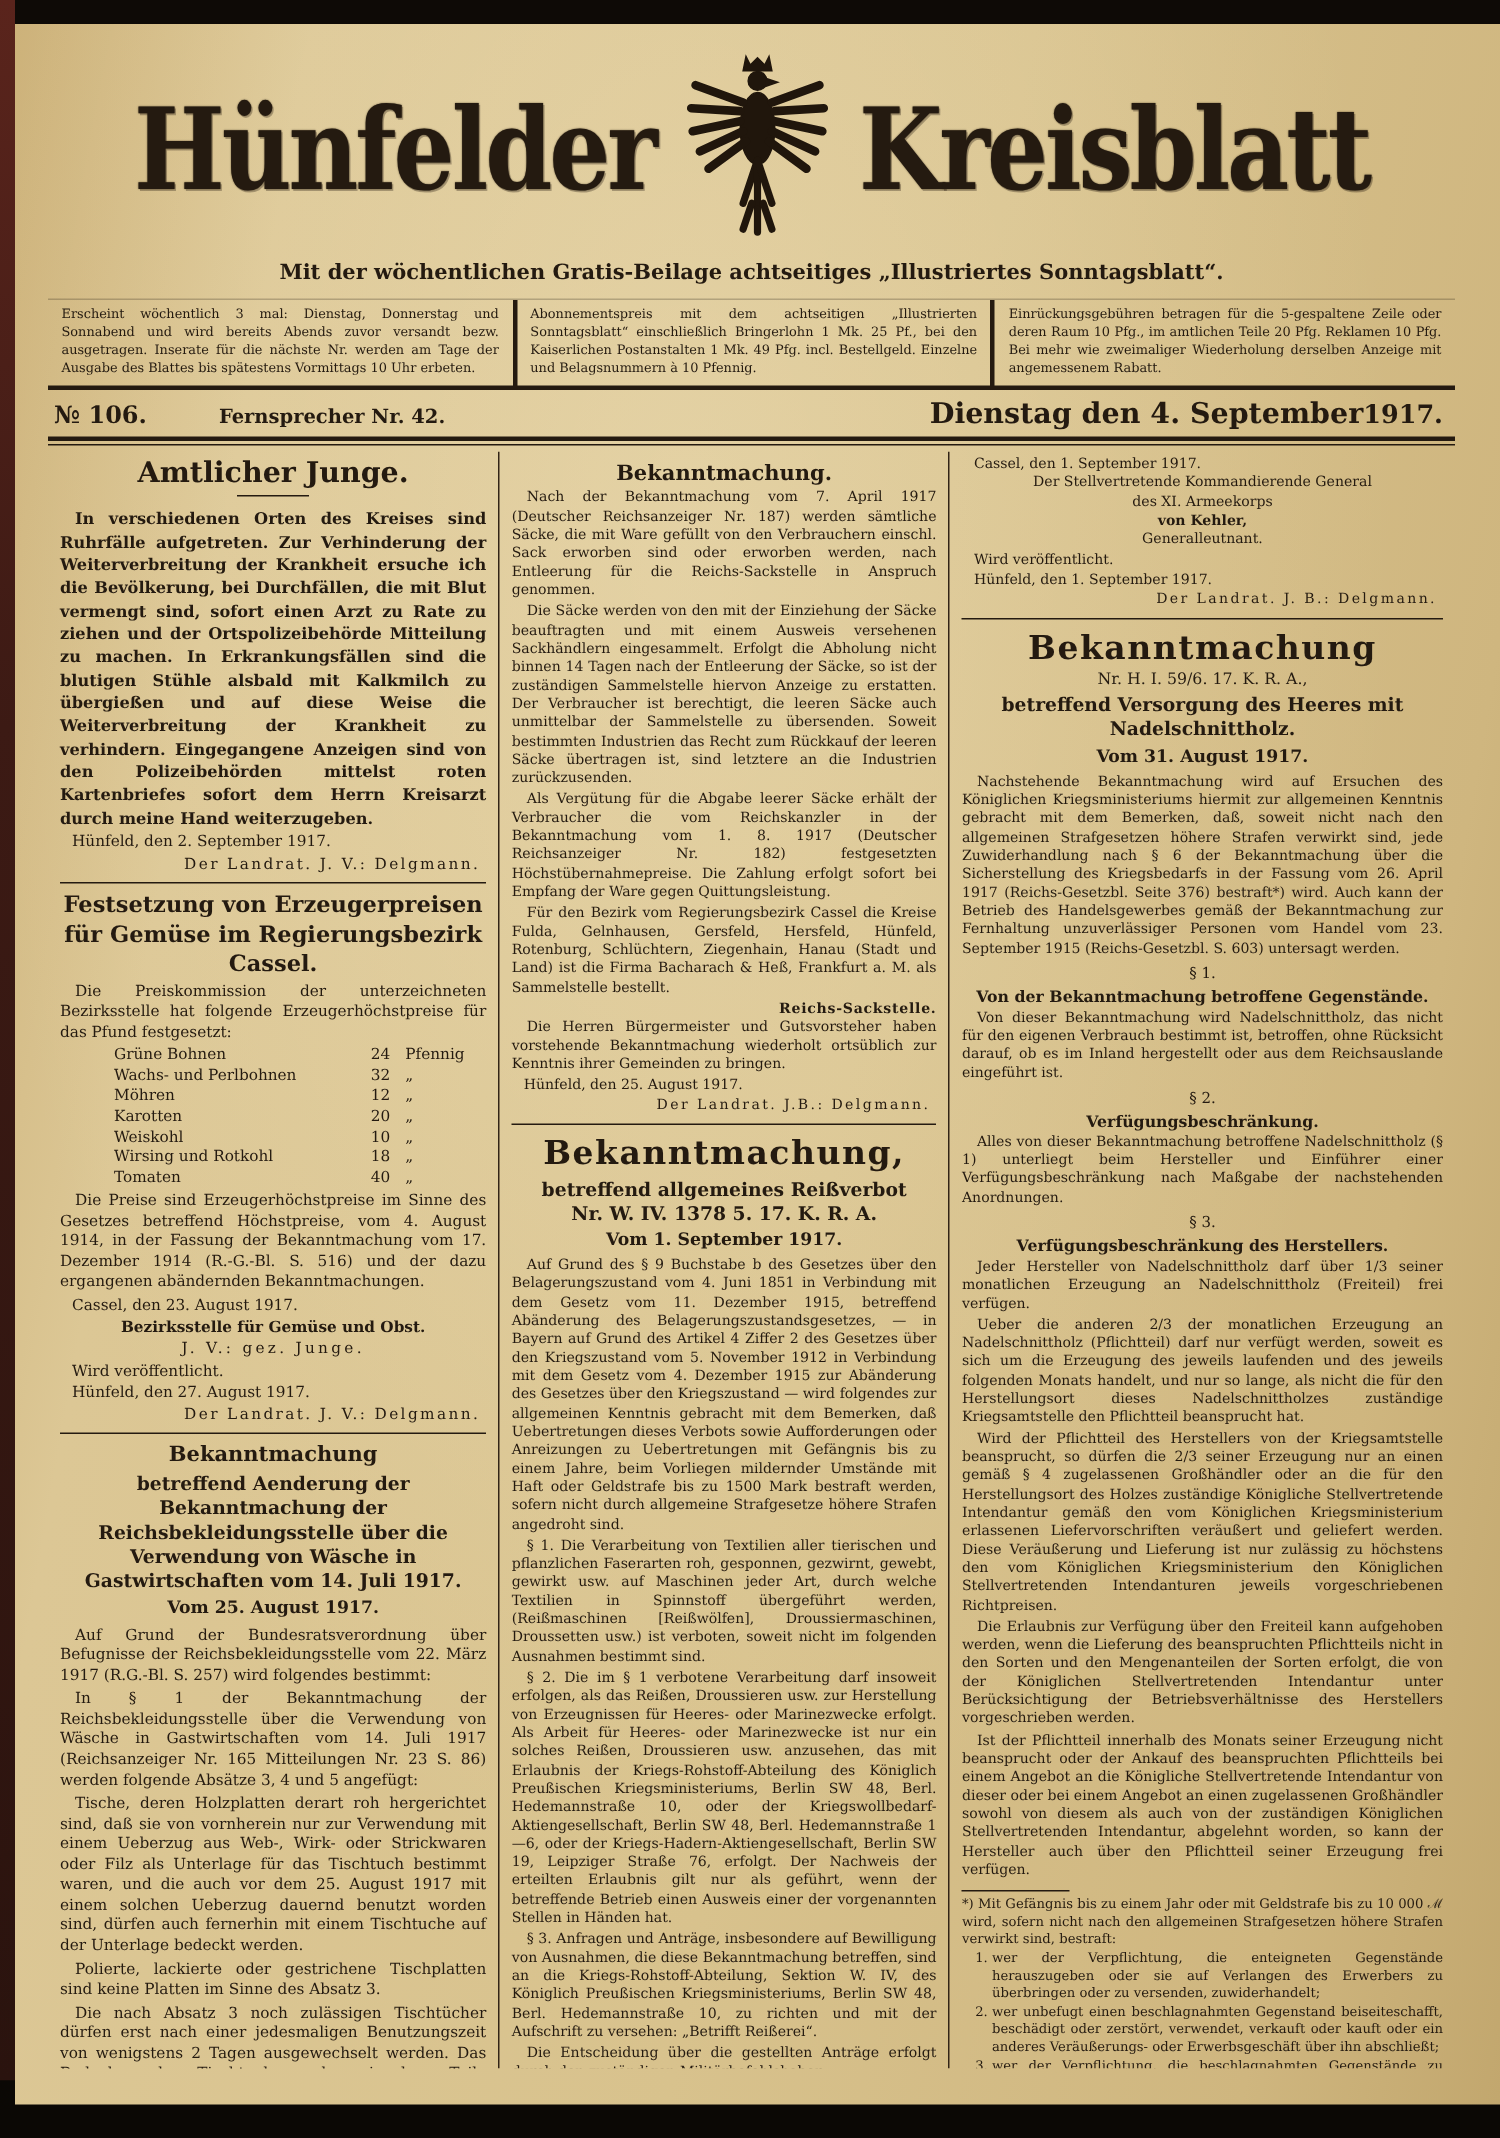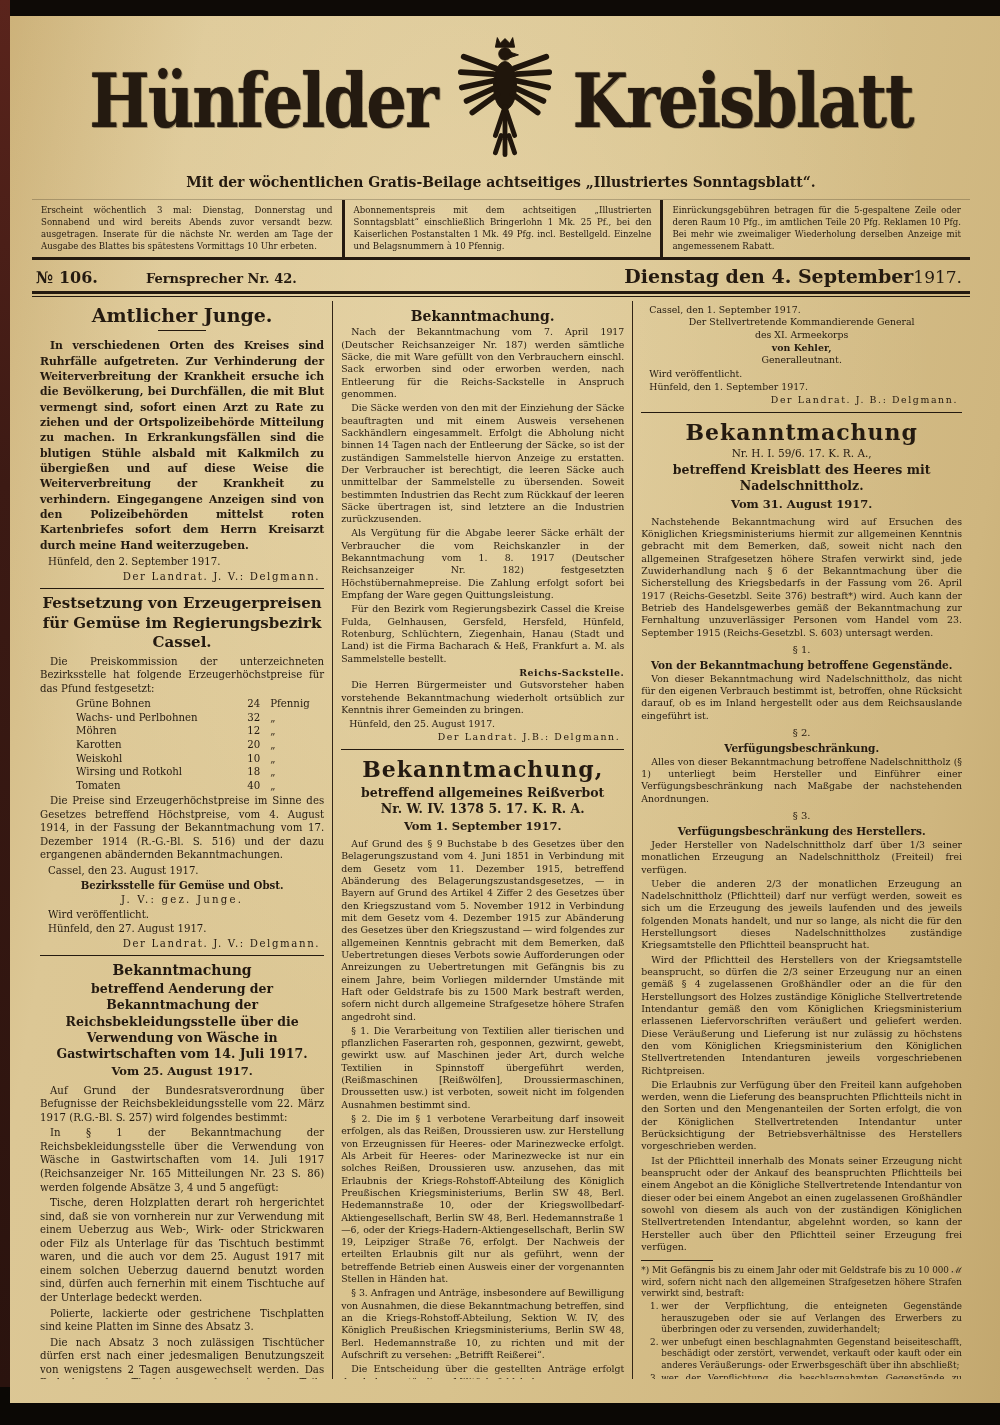--- a/index.html
+++ b/index.html
@@ -34,21 +34,21 @@
   .infobar { display: flex; margin-top: 9px; border-top: 1px solid rgba(36,26,16,.25); }
   .infobox { padding: 4px 9px 5px; font-size: 8.6px; line-height: 1.4; text-align: justify;
     border-bottom: 3px solid #241a10; }
   .ib-l { width: 33%; } .ib-m { width: 34%; } .ib-r { width: 33%; }
   .ib-m, .ib-r { border-left: 3px solid #241a10; }
 
   .daterow { display: flex; align-items: baseline; padding: 5px 8px 4px 4px; }
   .issue-no { font-weight: bold; font-size: 16px; }
   .phone { font-weight: bold; font-size: 13px; margin-left: 48px; }
   .ddate { font-weight: bold; font-size: 19px; flex: 1; text-align: right; }
-  .year { font-weight: normal; font-size: 17px; }
+  .year { font-weight: bold; font-size: 17px; }
   .hr-double { border-top: 3px solid #241a10; border-bottom: 1.5px solid #241a10; height: 6px; }
 
   
   .cols { display: flex; margin-top: 4px; height: 1078px; overflow: hidden; }
   .col { overflow: hidden; padding: 2px 8px 0; }
   .col1 { width: 32%; font-size: 10.2px; line-height: 1.33; }
   .col2 { width: 32%; font-size: 9.4px; line-height: 1.31; border-left: 1.5px solid #322416; }
   .col3 { width: 36%; font-size: 9.4px; line-height: 1.31; border-left: 1.5px solid #322416; }
 
   .col p.b { text-align: justify; text-indent: 10px; margin-bottom: 2px; }
@@ -256,21 +256,21 @@
       <div class="c">des XI. Armeekorps</div>
       <div class="c-bold">von Kehler,</div>
       <div class="c">Generalleutnant.</div>
       <div class="date-line">Wird veröffentlicht.</div>
       <div class="date-line">Hünfeld, den 1. September 1917.</div>
       <div class="sig">Der Landrat. J. B.: Delgmann.</div>
       <div class="article-rule"></div>
 
       <div class="h-display">Bekanntmachung</div>
       <div class="h-ref">Nr. H. I. 59/6. 17. K. R. A.,</div>
-      <div class="h-sub">betreffend Kreisblatt des Heeres mit Nadelschnittholz.</div>
+      <div class="h-sub">betreffend Versorgung des Heeres mit Nadelschnittholz.</div>
       <div class="h-from">Vom 31. August 1917.</div>
       <p class="b">Nachstehende Bekanntmachung wird auf Ersuchen des Königlichen Kriegsministeriums hiermit zur allgemeinen Kenntnis gebracht mit dem Bemerken, daß, soweit nicht nach den allgemeinen Strafgesetzen höhere Strafen verwirkt sind, jede Zuwiderhandlung nach § 6 der Bekanntmachung über die Sicherstellung des Kriegsbedarfs in der Fassung vom 26. April 1917 (Reichs-Gesetzbl. Seite 376) bestraft*) wird. Auch kann der Betrieb des Handelsgewerbes gemäß der Bekanntmachung zur Fernhaltung unzuverlässiger Personen vom Handel vom 23. September 1915 (Reichs-Gesetzbl. S. 603) untersagt werden.</p>
 
       <div class="h-para-num">§ 1.</div>
       <div class="h-para">Von der Bekanntmachung betroffene Gegenstände.</div>
       <p class="b">Von dieser Bekanntmachung wird Nadelschnittholz, das nicht für den eigenen Verbrauch bestimmt ist, betroffen, ohne Rücksicht darauf, ob es im Inland hergestellt oder aus dem Reichsauslande eingeführt ist.</p>
 
       <div class="h-para-num">§ 2.</div>
       <div class="h-para">Verfügungsbeschränkung.</div>
       <p class="b">Alles von dieser Bekanntmachung betroffene Nadelschnittholz (§ 1) unterliegt beim Hersteller und Einführer einer Verfügungsbeschränkung nach Maßgabe der nachstehenden Anordnungen.</p>

